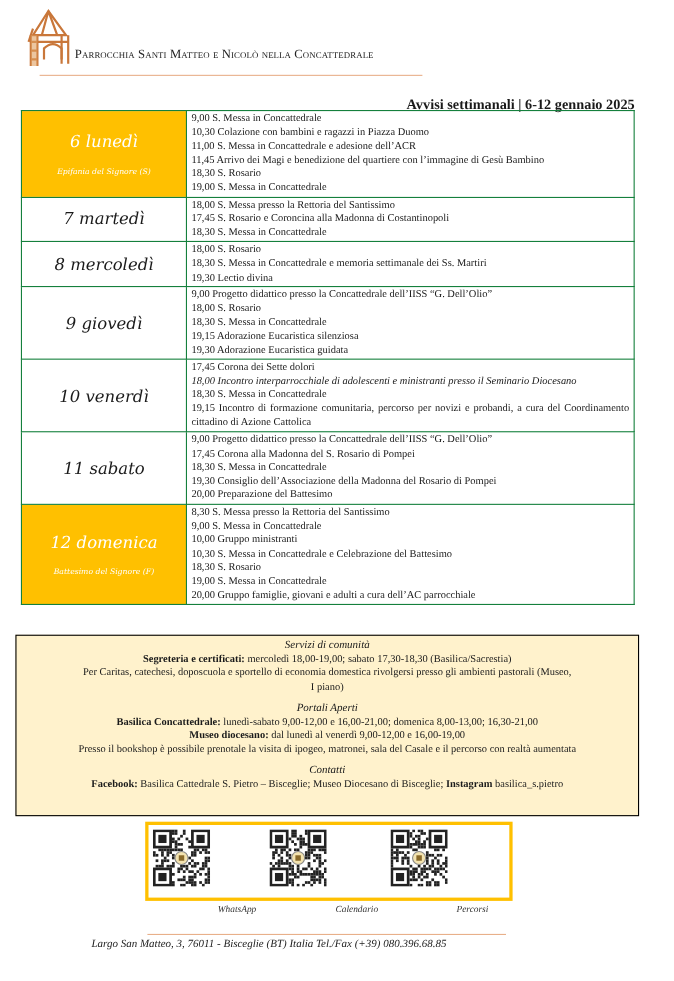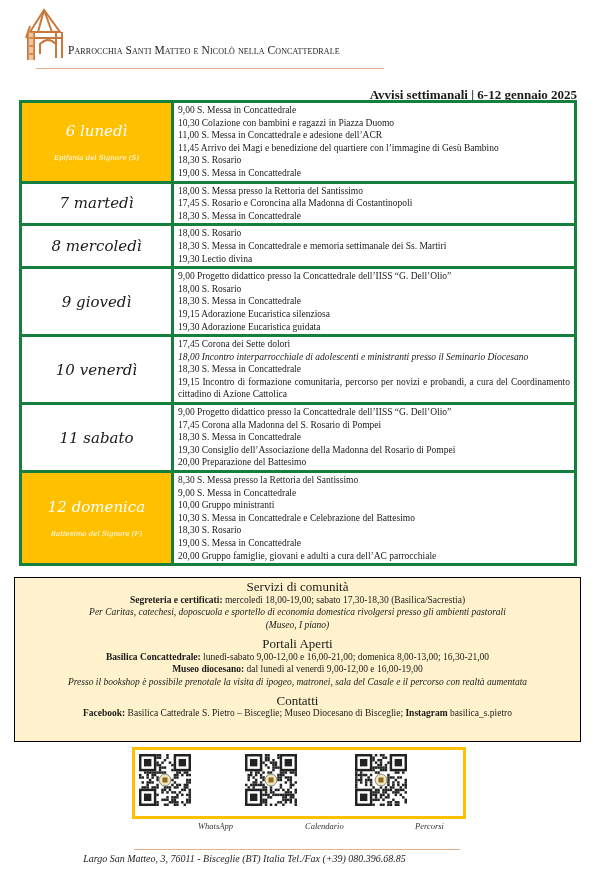--- a/index.html
+++ b/index.html
@@ -2,33 +2,33 @@
 <html><head>
 <meta charset="utf-8">
 <style>
   html, body { margin: 0; padding: 0; background: #ffffff; }
   body { width: 613px; height: 892px; position: relative; overflow: hidden; font-family: "DejaVu Serif", serif; color: #1a1a1a; }
   .logo { position: absolute; left: 24px; top: 8px; width: 42px; height: 54px; }
   .org-title { position: absolute; left: 68px; top: 44px; font-family: "Liberation Serif", serif; font-size: 11.5px; letter-spacing: 0.1px; color: #222; font-variant: small-caps; }
   .hr-top { position: absolute; left: 36px; top: 68px; width: 348px; border-top: 1px solid #e8b08a; }
   .week-title { position: absolute; right: 36px; top: 87px; font-family: "Liberation Serif", serif; font-weight: bold; font-size: 13px; color: #1a1a1a; }
   table.sched { position: absolute; left: 19px; top: 100px; width: 558px; border-collapse: collapse; table-layout: fixed; }
-  table.sched td { border: 3px solid #15803d; vertical-align: middle; padding: 0; }
+  table.sched td { border: 1px solid #15803d; vertical-align: middle; padding: 0; }
   td.day { width: 149px; text-align: center; font-family: "DejaVu Serif", serif; }
   td.day.hl { background: #ffc000; color: #ffffff; }
   .day-name { font-size: 15px; font-style: italic; line-height: 18px; }
   .feast { font-size: 7px; margin-top: 14px; font-style: italic; }
   td.events { padding: 1px 4px 1px 4px !important; font-family: "Liberation Serif", serif; font-size: 9.5px; line-height: 12.6px; }
   .ev { display: block; }
   .ev.it { font-style: italic; text-align: justify; }
   .ev.j { text-align: justify; }
   .info-box { position: absolute; left: 14px; top: 577px; width: 565px; height: 163px; background: #fff2cc; border: 1px solid #000; text-align: center; font-family: "Liberation Serif", serif; font-size: 9.5px; line-height: 12.7px; }
-  .sec-title { font-size: 13px; }
+  .sec-title { font-style: italic; font-size: 10px; }
   .gap { height: 6px; }
-  .it { font-style: italic; }
+  .it { }
   b { font-weight: bold; }
   .qr-box { position: absolute; left: 132px; top: 747px; width: 328px; height: 66px; border: 3px solid #ffc000; background: #fff; }
   .qr { position: absolute; top: 4px; width: 52px; height: 52px; }
   .qr-label { position: absolute; top: 26px; font-family: "Liberation Serif", serif; font-style: italic; font-size: 8.5px; color: #333; margin-top: 45px; }
   .hr-bot { position: absolute; left: 134px; top: 849px; width: 326px; border-top: 1px solid #e8b08a; }
   .footer { position: absolute; left: 0; width: 489px; top: 853px; text-align: center; font-family: "Liberation Serif", serif; font-style: italic; font-size: 10px; color: #222; }
 </style>
 </head>
 <body>
 

